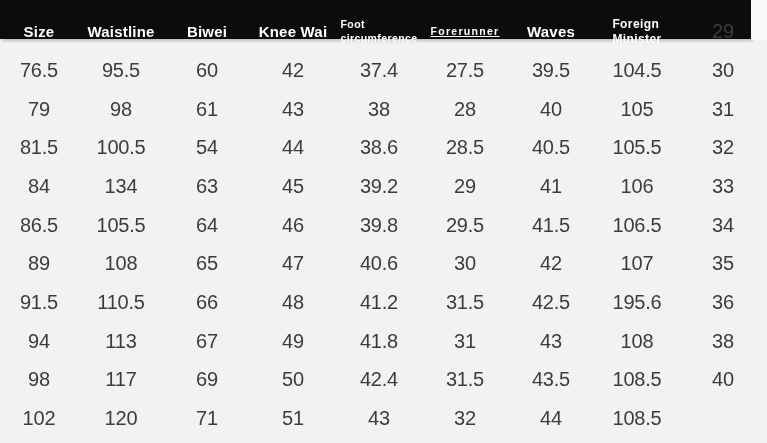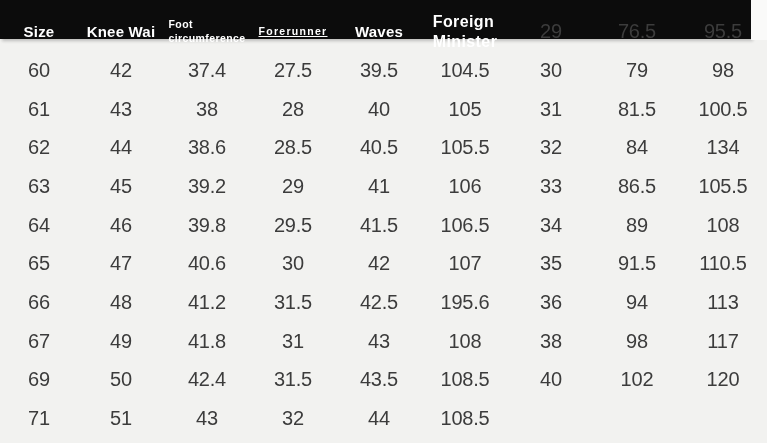--- a/index.html
+++ b/index.html
@@ -67,21 +67,21 @@
   }
   .hdr-spaced {
     letter-spacing: 1.3px;
   }
   .hdr-spaced span {
     width: auto;
     white-space: nowrap;
     text-decoration: underline;
   }
   .hdr-medium {
-    font-size: 16px;
+    font-size: 12px;
     font-weight: 700;
     letter-spacing: 0.4px;
     line-height: 1.2;
   }
   .hdr-medium span {
     display: block;
     width: min-content;
     text-align: left;
   }
   .dcell {
@@ -98,37 +98,43 @@
 <body>
 
 <div class="chart-wrap" style="--header-bg: #0c0c0c; --header-text: #ffffff; --body-bg: #f2f2f0; --body-text: #3c3c3c;">
   <div class="header-band" style="background: rgb(12, 12, 12);"></div>
   <div class="header-right-gap"></div>
   <div class="grid">
       <div class="hcell hdr-large">
         <span>Size</span>
       </div>
       <div class="hcell hdr-large">
+        <span>Waistline</span>
+      </div>
+      <div class="hcell hdr-large">
+        <span>Biwei</span>
+      </div>
+      <div class="hcell hdr-large">
         <span>Knee Wai</span>
       </div>
       <div class="hcell hdr-small">
         <span>Foot circumference</span>
       </div>
       <div class="hcell hdr-small hdr-spaced">
         <span>Forerunner</span>
       </div>
       <div class="hcell hdr-large">
         <span>Waves</span>
       </div>
       <div class="hcell hdr-medium">
         <span>Foreign Minister</span>
       </div>
       <div style="display: contents;"><div class="dcell">29</div><div class="dcell">76.5</div><div class="dcell">95.5</div><div class="dcell">60</div><div class="dcell">42</div><div class="dcell">37.4</div><div class="dcell">27.5</div><div class="dcell">39.5</div><div class="dcell">104.5</div></div>
       <div style="display: contents;"><div class="dcell">30</div><div class="dcell">79</div><div class="dcell">98</div><div class="dcell">61</div><div class="dcell">43</div><div class="dcell">38</div><div class="dcell">28</div><div class="dcell">40</div><div class="dcell">105</div></div>
-      <div style="display: contents;"><div class="dcell">31</div><div class="dcell">81.5</div><div class="dcell">100.5</div><div class="dcell">62</div><div class="dcell">44</div><div class="dcell">38.6</div><div class="dcell">28.5</div><div class="dcell">40.5</div><div class="dcell">105.5</div></div>
+      <div style="display: contents;"><div class="dcell">31</div><div class="dcell">81.5</div><div class="dcell">100.5</div><div class="dcell">54</div><div class="dcell">44</div><div class="dcell">38.6</div><div class="dcell">28.5</div><div class="dcell">40.5</div><div class="dcell">105.5</div></div>
       <div style="display: contents;"><div class="dcell">32</div><div class="dcell">84</div><div class="dcell">134</div><div class="dcell">63</div><div class="dcell">45</div><div class="dcell">39.2</div><div class="dcell">29</div><div class="dcell">41</div><div class="dcell">106</div></div>
       <div style="display: contents;"><div class="dcell">33</div><div class="dcell">86.5</div><div class="dcell">105.5</div><div class="dcell">64</div><div class="dcell">46</div><div class="dcell">39.8</div><div class="dcell">29.5</div><div class="dcell">41.5</div><div class="dcell">106.5</div></div>
       <div style="display: contents;"><div class="dcell">34</div><div class="dcell">89</div><div class="dcell">108</div><div class="dcell">65</div><div class="dcell">47</div><div class="dcell">40.6</div><div class="dcell">30</div><div class="dcell">42</div><div class="dcell">107</div></div>
       <div style="display: contents;"><div class="dcell">35</div><div class="dcell">91.5</div><div class="dcell">110.5</div><div class="dcell">66</div><div class="dcell">48</div><div class="dcell">41.2</div><div class="dcell">31.5</div><div class="dcell">42.5</div><div class="dcell">195.6</div></div>
       <div style="display: contents;"><div class="dcell">36</div><div class="dcell">94</div><div class="dcell">113</div><div class="dcell">67</div><div class="dcell">49</div><div class="dcell">41.8</div><div class="dcell">31</div><div class="dcell">43</div><div class="dcell">108</div></div>
       <div style="display: contents;"><div class="dcell">38</div><div class="dcell">98</div><div class="dcell">117</div><div class="dcell">69</div><div class="dcell">50</div><div class="dcell">42.4</div><div class="dcell">31.5</div><div class="dcell">43.5</div><div class="dcell">108.5</div></div>
       <div style="display: contents;"><div class="dcell">40</div><div class="dcell">102</div><div class="dcell">120</div><div class="dcell">71</div><div class="dcell">51</div><div class="dcell">43</div><div class="dcell">32</div><div class="dcell">44</div><div class="dcell">108.5</div></div>
     </div>
 </div>
 

